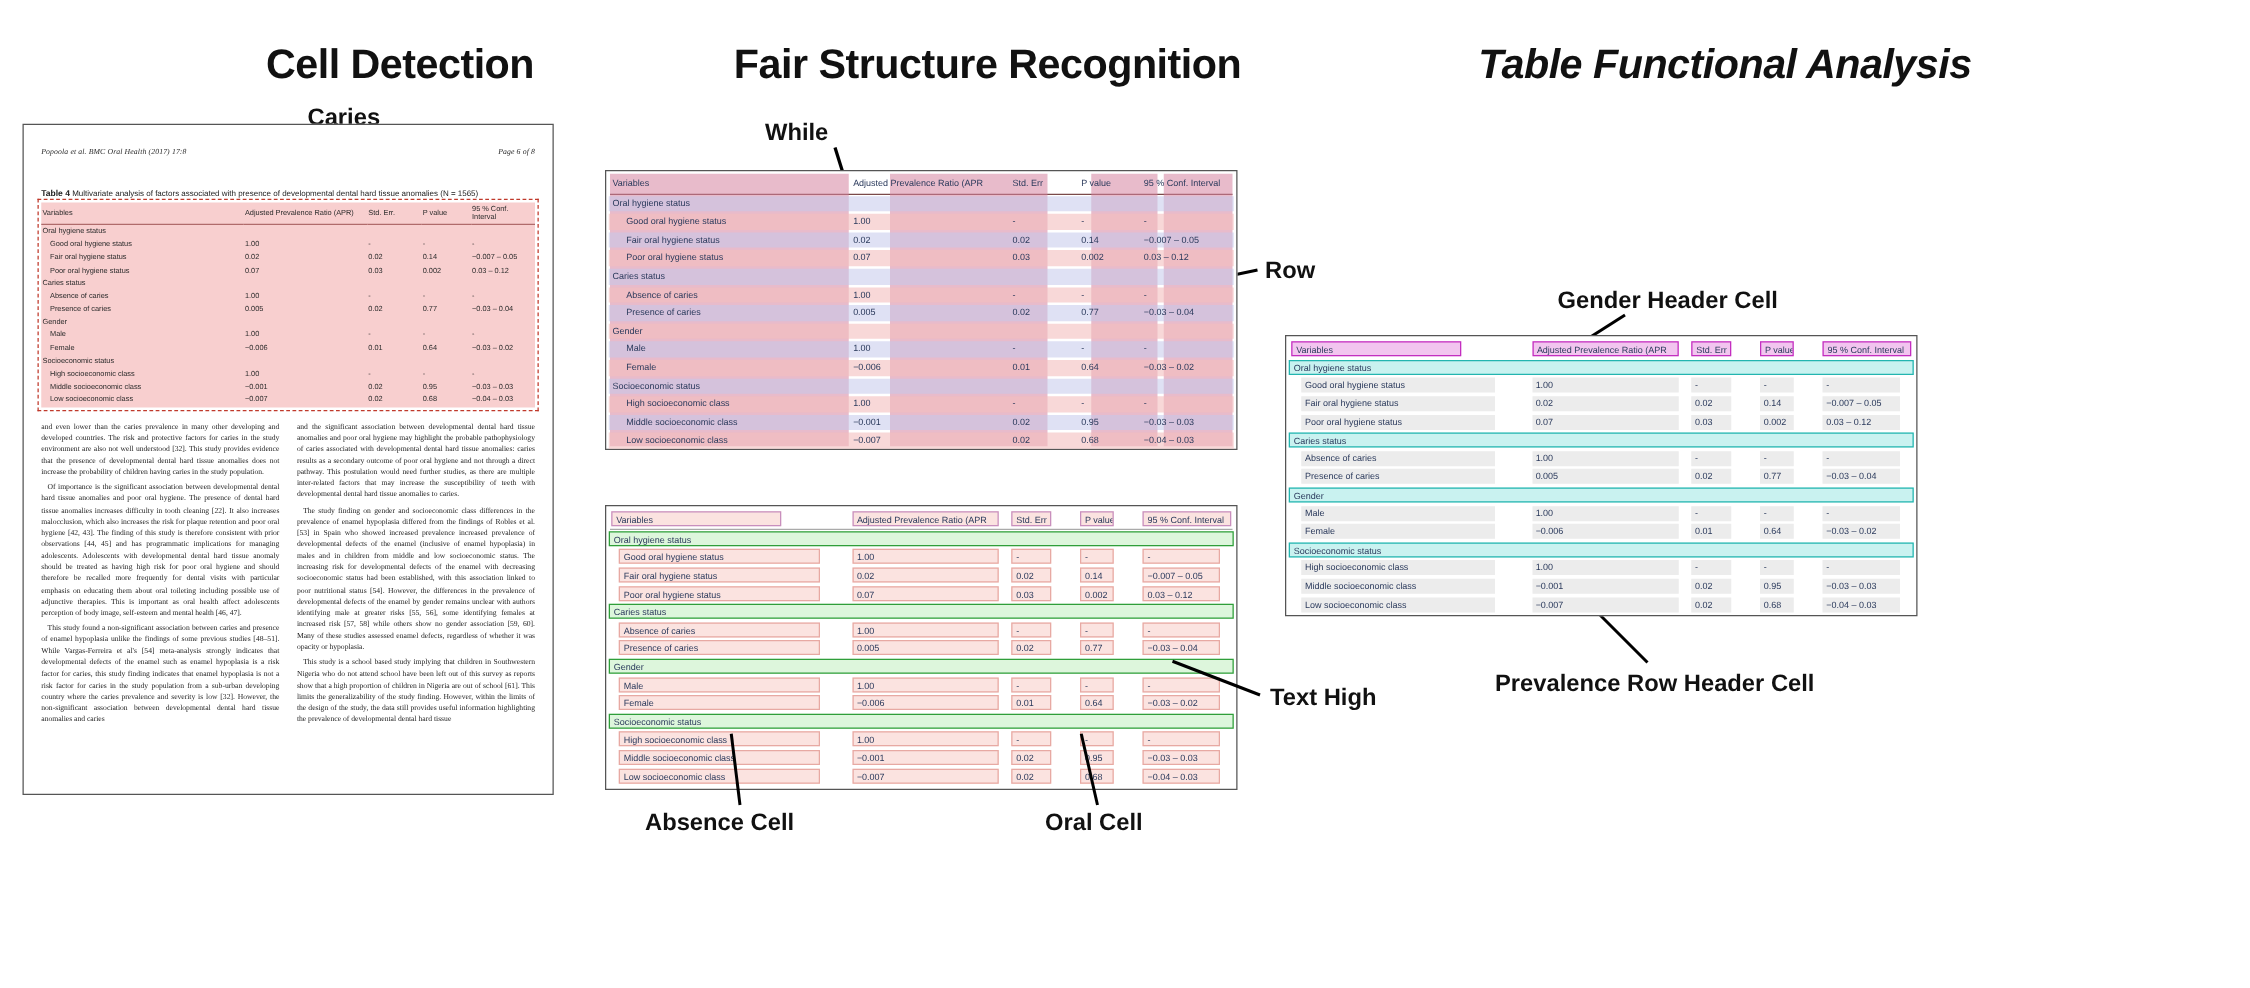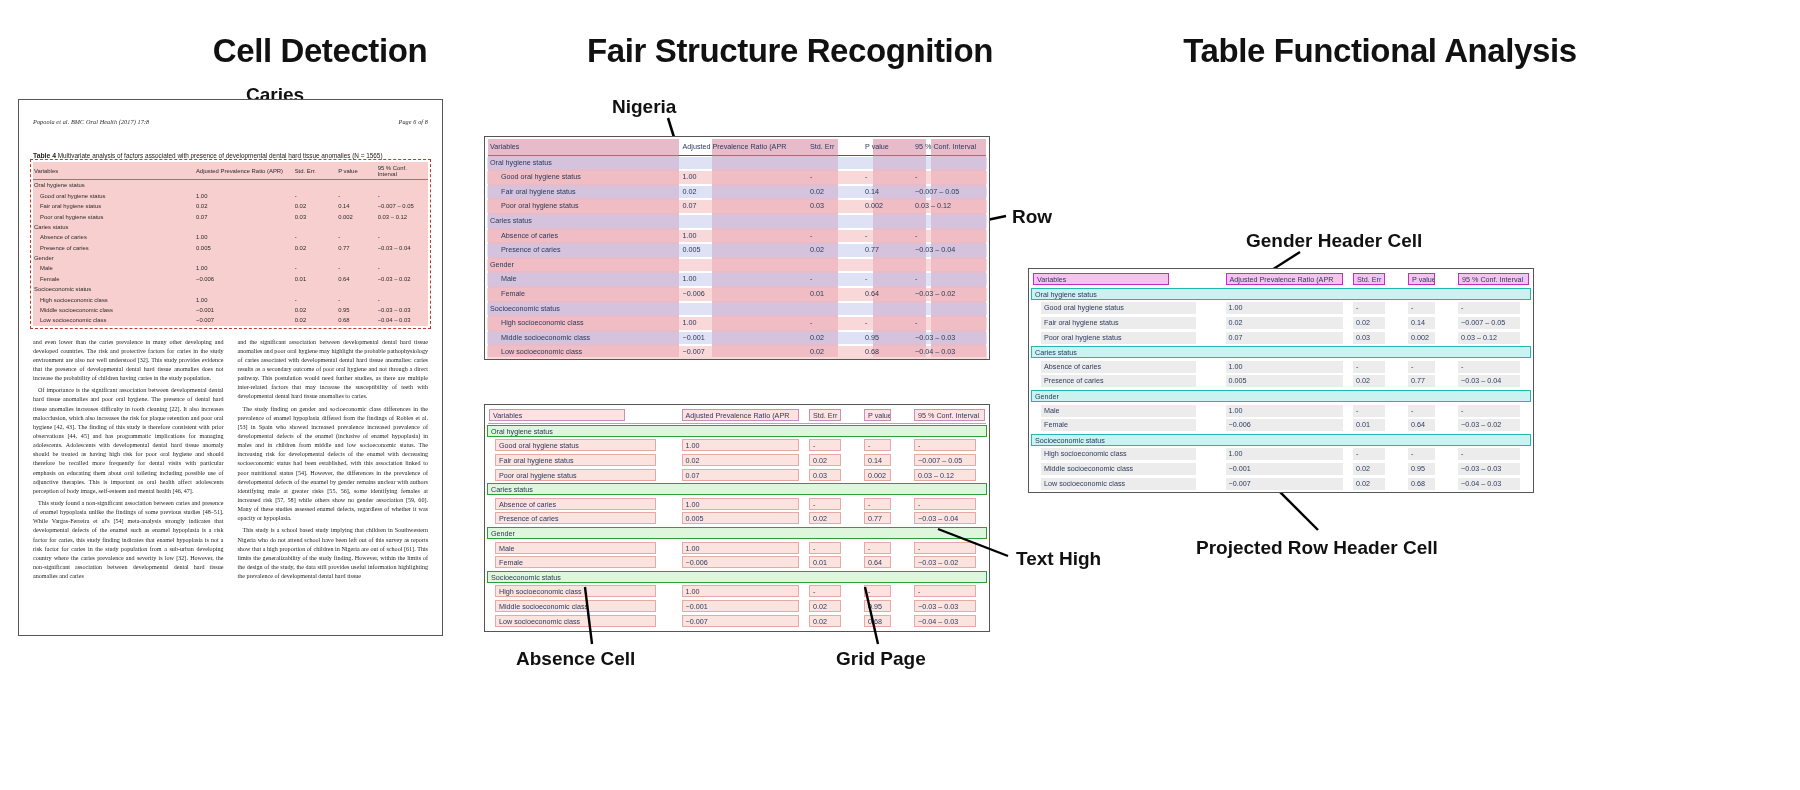--- a/index.html
+++ b/index.html
@@ -7,21 +7,21 @@
     width:1800px;height:790px;background:#ffffff;
     font-family:"Liberation Sans", sans-serif;
     position:relative;overflow:hidden;
   }
   .panel-title{
     position:absolute;font-weight:bold;font-size:33px;color:#111;
     text-align:center;white-space:nowrap;letter-spacing:-0.4px;
   }
   #t-detect{left:80px;top:32px;width:480px;}
   #t-struct{left:500px;top:32px;width:580px;}
-  #t-func{left:1060px;top:32px;width:640px;}
+  #t-func{left:1060px;top:32px;width:640px;font-style:italic;}
 
   .callout{
     position:absolute;font-weight:bold;font-size:19px;color:#111;
     white-space:nowrap;text-align:center;
   }
 
   
   #page{
     position:absolute;left:18px;top:99px;width:425px;height:537px;
     background:#fff;border:1px solid #555;box-sizing:border-box;
@@ -253,21 +253,21 @@
         <p>This study found a non-significant association between caries and presence of enamel hypoplasia unlike the findings of some previous studies [48–51]. While Vargas-Ferreira et al's [54] meta-analysis strongly indicates that developmental defects of the enamel such as enamel hypoplasia is a risk factor for caries, this study finding indicates that enamel hypoplasia is not a risk factor for caries in the study population from a sub-urban developing country where the caries prevalence and severity is low [32]. However, the non-significant association between developmental dental hard tissue anomalies and caries</p>
       </div>
     <div class="col" id="body-right">
         <p class="first">and the significant association between developmental dental hard tissue anomalies and poor oral hygiene may highlight the probable pathophysiology of caries associated with developmental dental hard tissue anomalies: caries results as a secondary outcome of poor oral hygiene and not through a direct pathway. This postulation would need further studies, as there are multiple inter-related factors that may increase the susceptibility of teeth with developmental dental hard tissue anomalies to caries.</p>
         <p>The study finding on gender and socioeconomic class differences in the prevalence of enamel hypoplasia differed from the findings of Robles et al. [53] in Spain who showed increased prevalence increased prevalence of developmental defects of the enamel (inclusive of enamel hypoplasia) in males and in children from middle and low socioeconomic status. The increasing risk for developmental defects of the enamel with decreasing socioeconomic status had been established, with this association linked to poor nutritional status [54]. However, the differences in the prevalence of developmental defects of the enamel by gender remains unclear with authors identifying male at greater risks [55, 56], some identifying females at increased risk [57, 58] while others show no gender association [59, 60]. Many of these studies assessed enamel defects, regardless of whether it was opacity or hypoplasia.</p>
         <p>This study is a school based study implying that children in Southwestern Nigeria who do not attend school have been left out of this survey as reports show that a high proportion of children in Nigeria are out of school [61]. This limits the generalizability of the study finding. However, within the limits of the design of the study, the data still provides useful information highlighting the prevalence of developmental dental hard tissue</p>
       </div>
   </div>
 </div>
 
-<div class="callout" style="left:612px;top:96px;">Nigeria</div>
+<div class="callout" style="left:612px;top:96px;">While</div>
 <svg class="lead" style="left:0;top:0;width:1800px;height:790px;">
   <line x1="668" y1="118" x2="688" y2="182" stroke="#000" stroke-width="2.6"></line>
 </svg>
 
 <div class="callout" style="left:1012px;top:206px;">Row</div>
 <svg class="lead" style="left:0;top:0;width:1800px;height:790px;">
   <line x1="1006" y1="216" x2="925" y2="233" stroke="#000" stroke-width="2.6"></line>
 </svg>
 
 <div class="stbl" id="struct-cols">
@@ -598,36 +598,36 @@
         <div class="gcell" style="width: 88%;">−0.04 – 0.03</div>
       </div>
     </div>
   </div>
 
 <div class="callout" style="left:516px;top:648px;">Absence Cell</div>
 <svg class="lead" style="left:0;top:0;width:1800px;height:790px;">
   <line x1="592" y1="644" x2="585" y2="587" stroke="#000" stroke-width="2.4"></line>
 </svg>
 
-<div class="callout" style="left:836px;top:648px;">Grid Page</div>
+<div class="callout" style="left:836px;top:648px;">Oral Cell</div>
 <svg class="lead" style="left:0;top:0;width:1800px;height:790px;">
   <line x1="878" y1="644" x2="865" y2="587" stroke="#000" stroke-width="2.4"></line>
 </svg>
 
 <div class="callout" style="left:1016px;top:548px;">Text High</div>
 <svg class="lead" style="left:0;top:0;width:1800px;height:790px;">
   <line x1="1008" y1="556" x2="938" y2="529" stroke="#000" stroke-width="2.4"></line>
 </svg>
 
 <div class="callout" style="left:1246px;top:230px;">Gender Header Cell</div>
 <svg class="lead" style="left:0;top:0;width:1800px;height:790px;">
   <line x1="1300" y1="252" x2="1245" y2="287" stroke="#000" stroke-width="2.4"></line>
 </svg>
 
-<div class="callout" style="left:1196px;top:537px;">Projected Row Header Cell</div>
+<div class="callout" style="left:1196px;top:537px;">Prevalence Row Header Cell</div>
 <svg class="lead" style="left:0;top:0;width:1800px;height:790px;">
   <line x1="1318" y1="530" x2="1256" y2="468" stroke="#000" stroke-width="2.4"></line>
 </svg>
 
 <div id="func-tbl">
     <div class="srow">
       <div class="w1" style="box-sizing: border-box; padding: 0px 2px;">
         <div class="fhdr" style="width: 72%;">Variables</div>
       </div>
       <div class="w2" style="box-sizing: border-box; padding: 0px 2px;">

